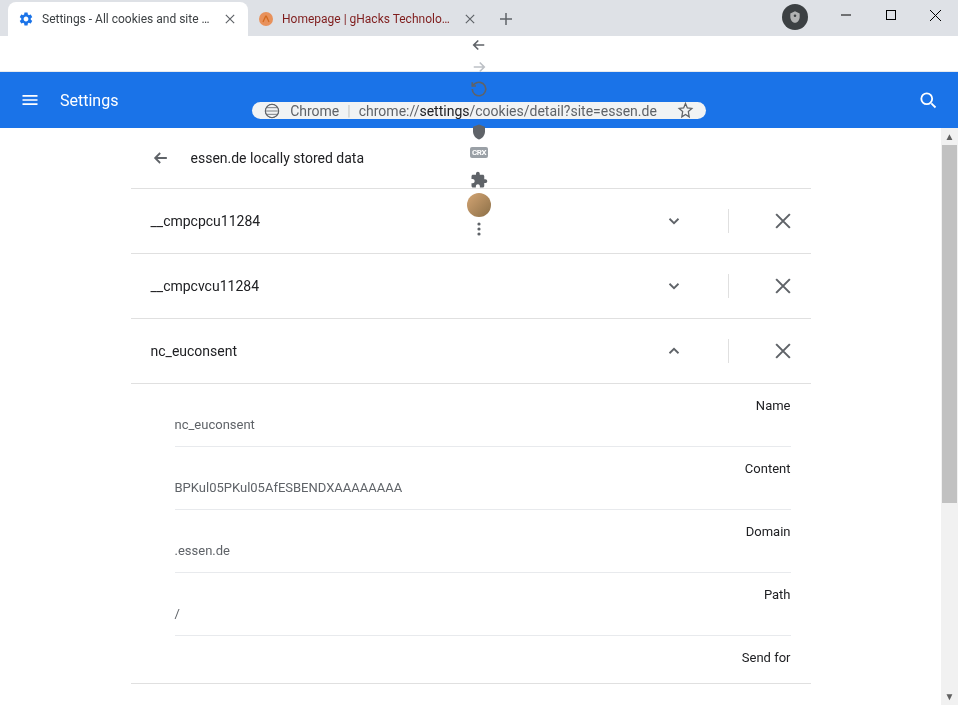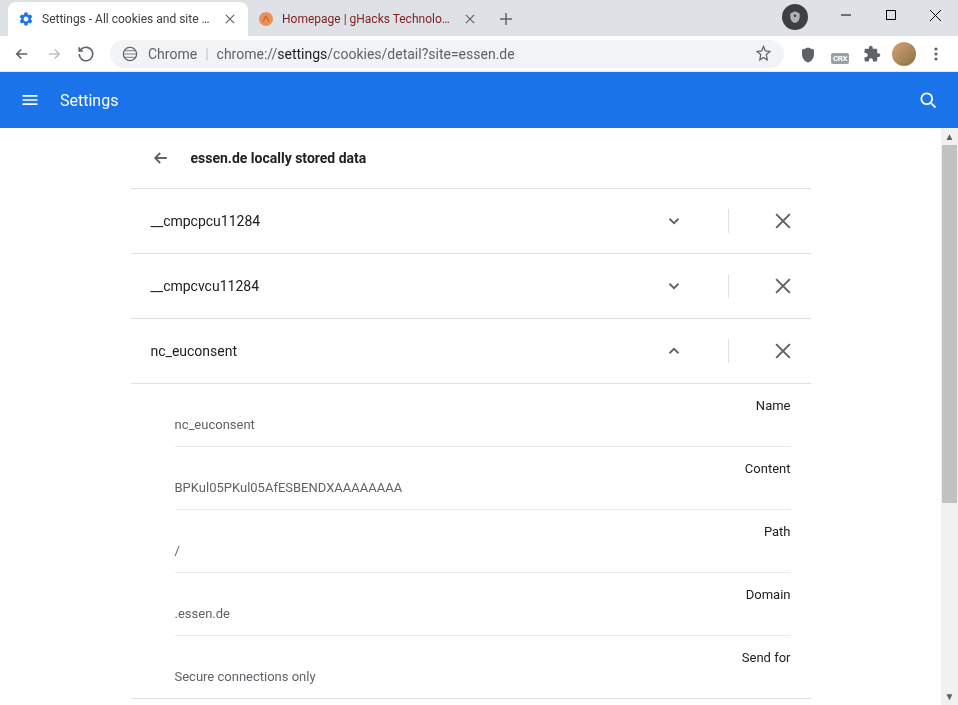--- a/index.html
+++ b/index.html
@@ -7,44 +7,44 @@
 .title-bar { height:36px; display:flex; align-items:flex-end; background:#dee1e6; padding-left:8px; }
 .tab { height:34px; display:flex; align-items:center; padding:0 10px; font-size:12px; color:#7f1d1d; gap:8px; min-width:240px; max-width:240px; position:relative; }
 .tab.active { background:#fff; border-radius:8px 8px 0 0; color:#3c4043; }
 .tab-title { white-space:nowrap; overflow:hidden; text-overflow:ellipsis; flex:1; }
 .tab-close { color:#5f6368; display:flex; align-items:center; justify-content:center; width:16px; height:16px; cursor:pointer; }
 .tab-favicon { width:16px; height:16px; display:flex; align-items:center; justify-content:center; }
 .new-tab { width:28px; height:28px; display:flex; align-items:center; justify-content:center; color:#5f6368; cursor:pointer; margin-left:4px; margin-bottom:3px; }
 .win-controls { position:absolute; right:0; top:0; display:flex; height:30px; align-items:center; }
 .win-btn { width:45px; height:30px; display:flex; align-items:center; justify-content:center; color:#000; cursor:pointer; }
 .incognito-badge { width:26px; height:26px; background:#3c4043; border-radius:50%; display:flex; align-items:center; justify-content:center; position:absolute; right:150px; top:4px; }
-.addr-bar { height:36px; background:#fff; display:flex; align-items:center; padding:0 8px; gap:4px; border-bottom:1px solid #e8eaed; }
+.addr-bar { height:36px; background:#fff; display:flex; align-items:center; padding:0 8px; gap:4px; border-bottom:1px solid #e8eaed;flex-direction:column; }
 .nav-btn { width:28px; height:28px; display:flex; align-items:center; justify-content:center; color:#5f6368; cursor:pointer; border-radius:50%; }
 .nav-btn.disabled { color:#bdc1c6; cursor:default; }
 .omnibox { flex:1; height:28px; background:#f1f3f4; border-radius:14px; display:flex; align-items:center; padding:0 12px; gap:10px; margin:0 6px; }
 .omnibox .lock { color:#5f6368; display:flex; }
 .url-text { font-size:14px; color:#5f6368; display:flex; align-items:center; }
 .url-text .sep { margin:0 8px; color:#c4c7c5; }
 .url-dark { color:#202124; }
 .ext-btn { width:28px; height:28px; display:flex; align-items:center; justify-content:center; color:#5f6368; cursor:pointer; }
 .avatar { width:24px; height:24px; border-radius:50%; background:linear-gradient(135deg,#d4a574,#8b6f47); cursor:pointer; }
-.ext-icon { width:20px; height:20px; display:flex; align-items:flex-end; justify-content:center; font-size:10px; font-weight:bold; }
+.ext-icon { width:20px; height:20px; display:flex; align-items:flex-start; justify-content:center; font-size:10px; font-weight:bold; }
 .crx-badge { background:#9aa0a6; color:#fff; border-radius:2px; padding:1px 2px; font-size:8px; letter-spacing:-0.5px; }
 .shield-ext { color:#5f6368; }
 
 .settings-header { height:56px; background:#1a73e8; display:flex; align-items:center; padding:0 20px; color:#fff; gap:20px; }
 .hamburger { cursor:pointer; display:flex; }
 .settings-title { font-size:16px; font-weight:400; flex:1; }
 .search-btn { cursor:pointer; display:flex; }
 
 .content-wrap { position:absolute; top:128px; left:0; right:17px; bottom:0; overflow:hidden; display:flex; justify-content:center; }
 .content { width:680px; padding-top:20px; }
 .page-head { display:flex; align-items:center; padding:0 20px 20px 20px; gap:20px; }
 .back-arrow { color:#5f6368; cursor:pointer; display:flex; }
-.page-title { flex:1; font-size:14px; color:#202124; font-weight:700; }
+.page-title { flex:1; font-size:14px; color:#202124; font-weight:400; }
 .remove-btn { padding:7px 18px; border:1px solid #dadce0; border-radius:4px; background:#fff; color:#1a73e8; font-size:14px; font-weight:500; cursor:pointer; }
 .card { border:1px solid #e0e0e0; border-radius:4px; }
 .cookie-row { display:flex; align-items:center; padding:14px 10px 14px 20px; border-bottom:1px solid #e0e0e0;gap:32px; }
 .cookie-row:last-of-type { border-bottom:none; }
 .cookie-name { flex:1; font-size:14px; color:#202124; }
 .row-icon { width:36px; height:36px; display:flex; align-items:center; justify-content:center; color:#5f6368; cursor:pointer; }
 .row-divider { width:1px; height:24px; background:#e0e0e0; margin:0 4px; }
 .detail-section { padding:0 20px 0 44px; border-bottom:1px solid #e0e0e0; }
 .detail-item { padding:14px 0; border-bottom:1px solid #e8eaed; }
 .detail-item:last-child { border-bottom:none; }
@@ -262,30 +262,29 @@
       <div class="detail-section">
         <div class="detail-item">
           <div class="detail-label">Name</div>
           <div class="detail-value">nc_euconsent</div>
         </div>
         <div class="detail-item">
           <div class="detail-label">Content</div>
           <div class="detail-value">BPKul05PKul05AfESBENDXAAAAAAAA</div>
         </div>
         <div class="detail-item">
+          <div class="detail-label">Domain</div>
+          <div class="detail-value">.essen.de</div>
+        </div>
+        <div class="detail-item">
           <div class="detail-label">Path</div>
           <div class="detail-value">/</div>
         </div>
         <div class="detail-item">
-          <div class="detail-label">Domain</div>
-          <div class="detail-value">.essen.de</div>
-        </div>
-        <div class="detail-item">
           <div class="detail-label">Send for</div>
-          <div class="detail-value">Secure connections only</div>
         </div>
 
       </div>
 
     </div>
   </div>
 </div>
 
 <div class="scrollbar">
   <div class="scroll-arrow up">▲</div>

